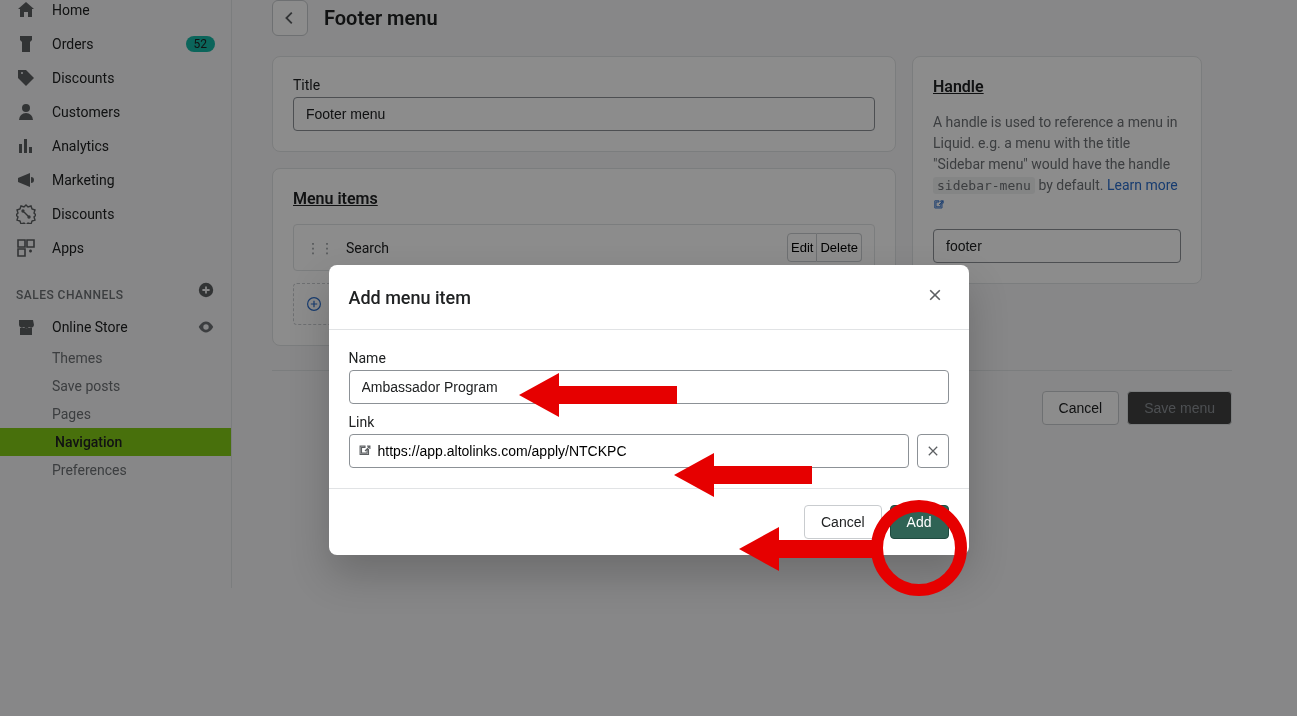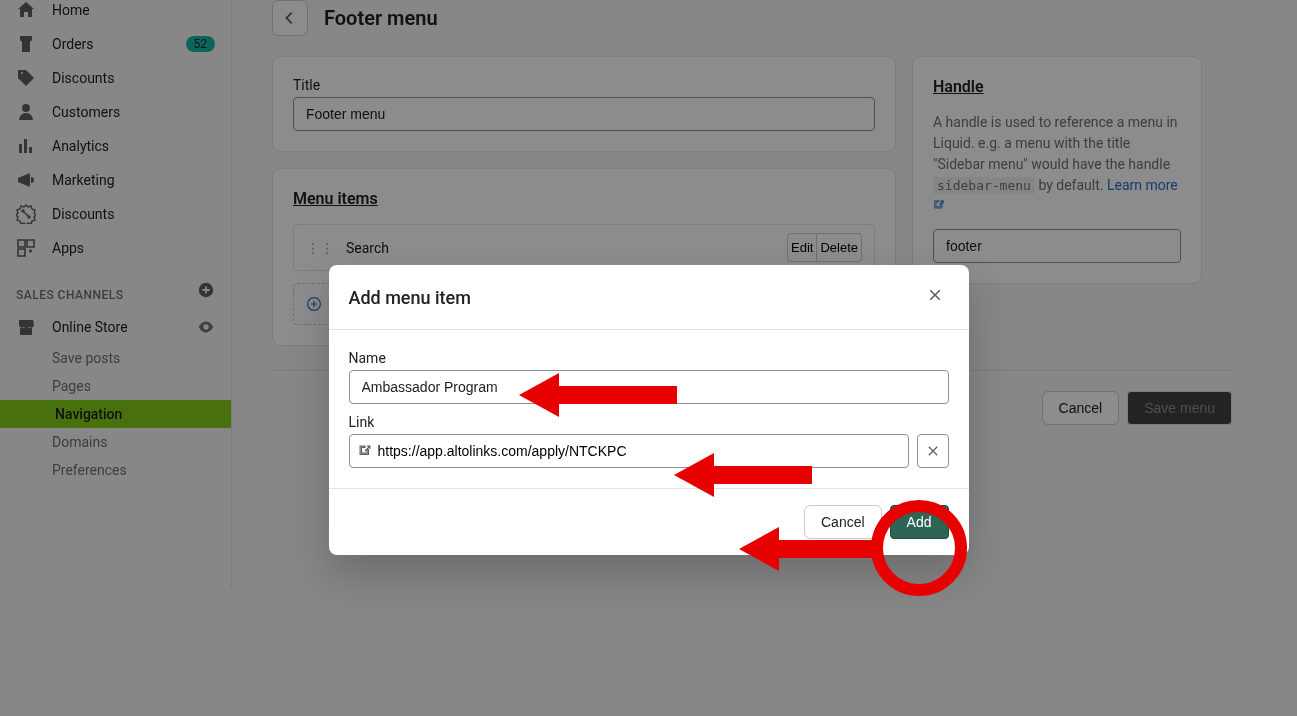--- a/index.html
+++ b/index.html
@@ -148,21 +148,21 @@
     border-top:1px solid #e1e3e5;
     margin-top:24px;
   }
   .btn {
     border-radius:4px;
     padding:8px 16px;
     font-size:14px;
     cursor:pointer;
     border:1px solid transparent;
   }
-  .btn-secondary { background:#fff; border-color:#c9cccf; color:#202223;border-radius:6px;}
+  .btn-secondary { background:#fff; border-color:#c9cccf; color:#202223;}
   .btn-disabled { background:#404040; color:#8c9196; border-color:#e1e3e5; cursor:default;}
   .btn-primary-dark { background:#2f6355; color:#fff; border:1px solid #1f4a3f;}
 
   .handle-desc { font-size:14px; color:#6d7175; line-height:1.5; margin-bottom:12px;}
   .handle-desc code { background:#f1f2f3; padding:1px 4px; border-radius:3px; font-size:13px;}
   .link-style { color:#2c6ecb; text-decoration:none; cursor:pointer;}
 
   
   .overlay {
     position:absolute;
@@ -333,24 +333,24 @@
       <span class="icon">
           <svg viewBox="0 0 20 20">
             <path d="M3 3h14l1 5a3 3 0 01-5 2 3 3 0 01-5 0 3 3 0 01-5-2zM4 11v7h12v-7"></path>
           </svg>
         </span>
       <span class="nav-label">Online Store</span>
       <span class="trailing-icon"><svg viewBox="0 0 20 20" width="18" height="18" fill="#6d7175">
             <path d="M10 4C5 4 2 10 2 10s3 6 8 6 8-6 8-6-3-6-8-6zm0 9a3 3 0 110-6 3 3 0 010 6z"></path>
           </svg></span>
     </div>
+    <div class="nav-sub-item">Themes</div>
     <div class="nav-sub-item">Save posts</div>
     <div class="nav-sub-item">Pages</div>
     <div class="nav-sub-item active">Navigation</div>
-    <div class="nav-sub-item">Domains</div>
     <div class="nav-sub-item">Preferences</div>
   </nav>
 
   <main class="main">
     <div class="page-header">
       <button class="back-btn">
         <svg viewBox="0 0 20 20" width="18" height="18">
             <path d="M12 4l-6 6 6 6" fill="none" stroke="#5c5f62" stroke-width="2"></path>
           </svg>
       </button>

